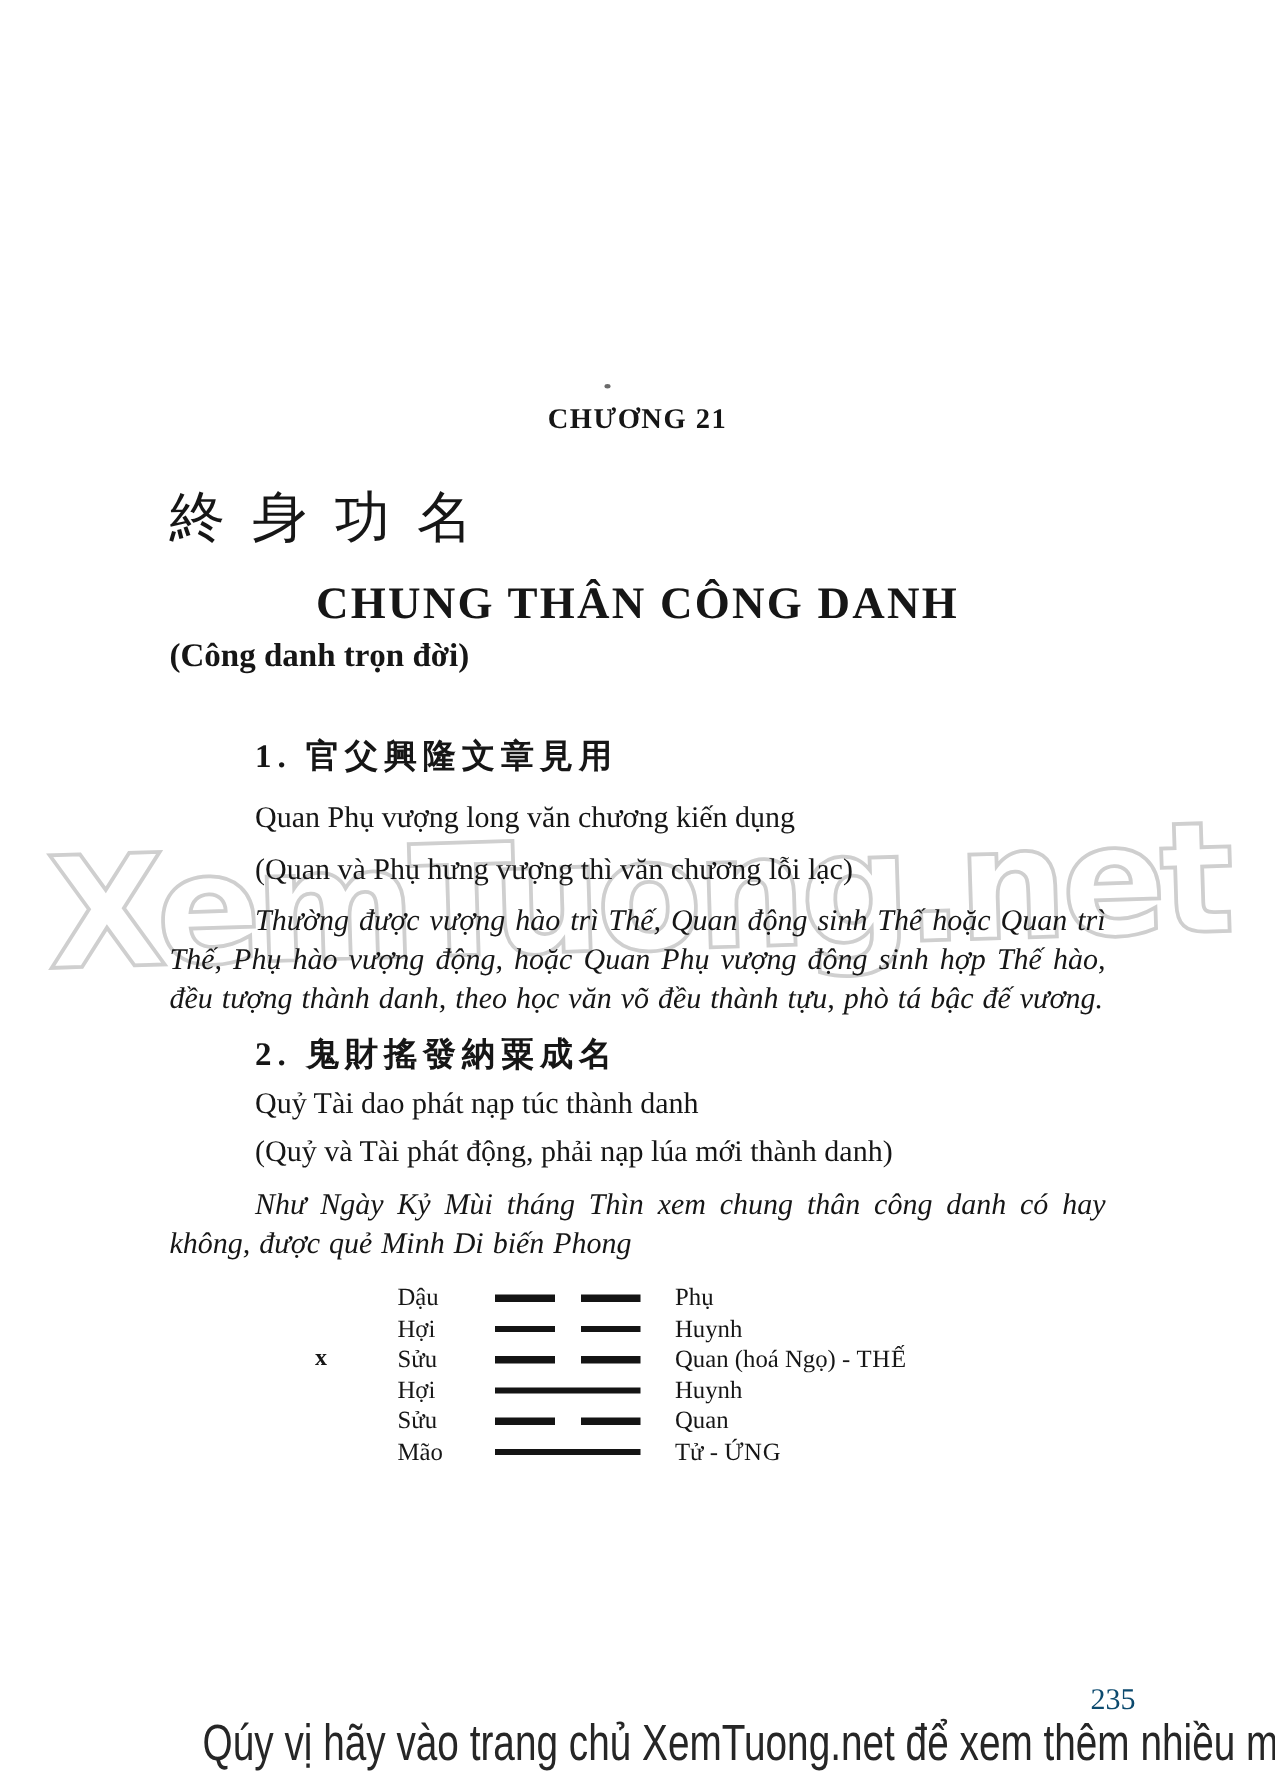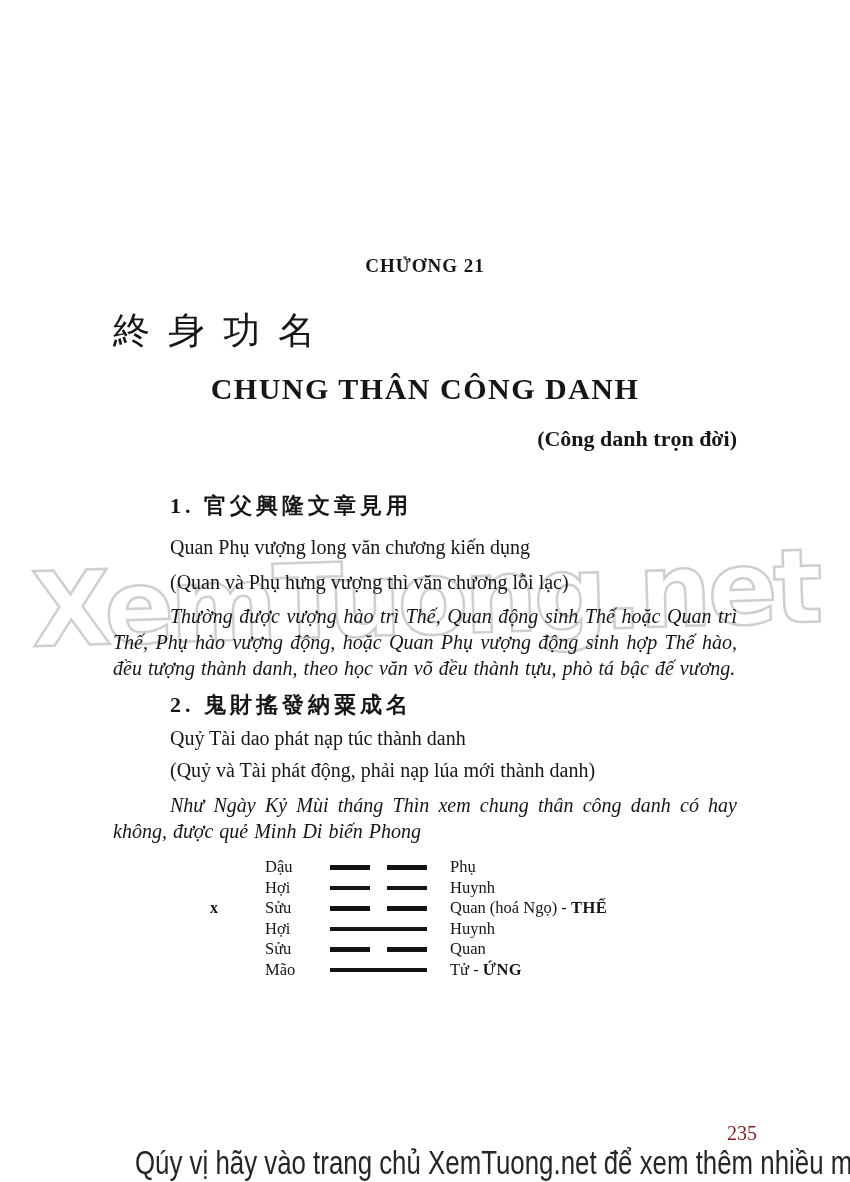--- a/index.html
+++ b/index.html
@@ -38,38 +38,38 @@
 
   .content {
     position:absolute;
     left:113px; top:0;
     width:624px;
     padding-top:254px;
     z-index:1;
   }
 
   .chapter {
-    margin:0; text-align:center;
+    margin:14px; text-align:center;
     font-size:19px; font-weight:bold; letter-spacing:1px;
     line-height:24px;
   }
   .cjk-title {
     margin:30px 0 0; 
     font-size:37px; font-weight:normal;
     letter-spacing:18px;
     line-height:46px;
     font-family:"DejaVu Serif","Liberation Serif",serif;
   }
   .vn-title {
     margin:18px 0 0; text-align:center;
     font-size:30px; font-weight:bold; letter-spacing:1.5px;
     line-height:34px;
   }
   .subtitle {
-    margin:20px 0 0; text-align:right;
+    margin:4px 0 0; text-align:left;
     font-size:22px; font-weight:bold;
     line-height:26px;
   }
 
   .sec-heading {
     margin:0; padding-left:57px;
     font-size:22px; font-weight:bold;
     letter-spacing:4px; line-height:28px;
   }
   .sec1-heading { margin-top:40px; }
@@ -104,26 +104,26 @@
     font-size:16.5px;
   }
   .hexmarker { font-weight:bold; font-size:16px; }
   .hexbranch { font-weight:normal; }
   .hexline { width:97px; height:4.5px; background:#141414; }
   .hexline.broken {
     background:linear-gradient(to right,
       #141414 0 40px, transparent 40px 57px, #141414 57px 97px);
   }
   .hexlabel { white-space:nowrap; }
-  .hexlabel b { font-weight:bold; letter-spacing:0.5px; }
+  .hexlabel b { font-weight:normal; letter-spacing:0.5px; }
 
   .pagenum {
     position:absolute;
     top:1122px; right:93px;
-    font-size:20px; color:#7f1d1d;
+    font-size:20px; color:#0c4a6e;
     z-index:1;
   }
 
   .footer {
     position:absolute;
     left:0; right:0; bottom:1px;
     text-align:center;
     z-index:1;
   }
   .footer span {

